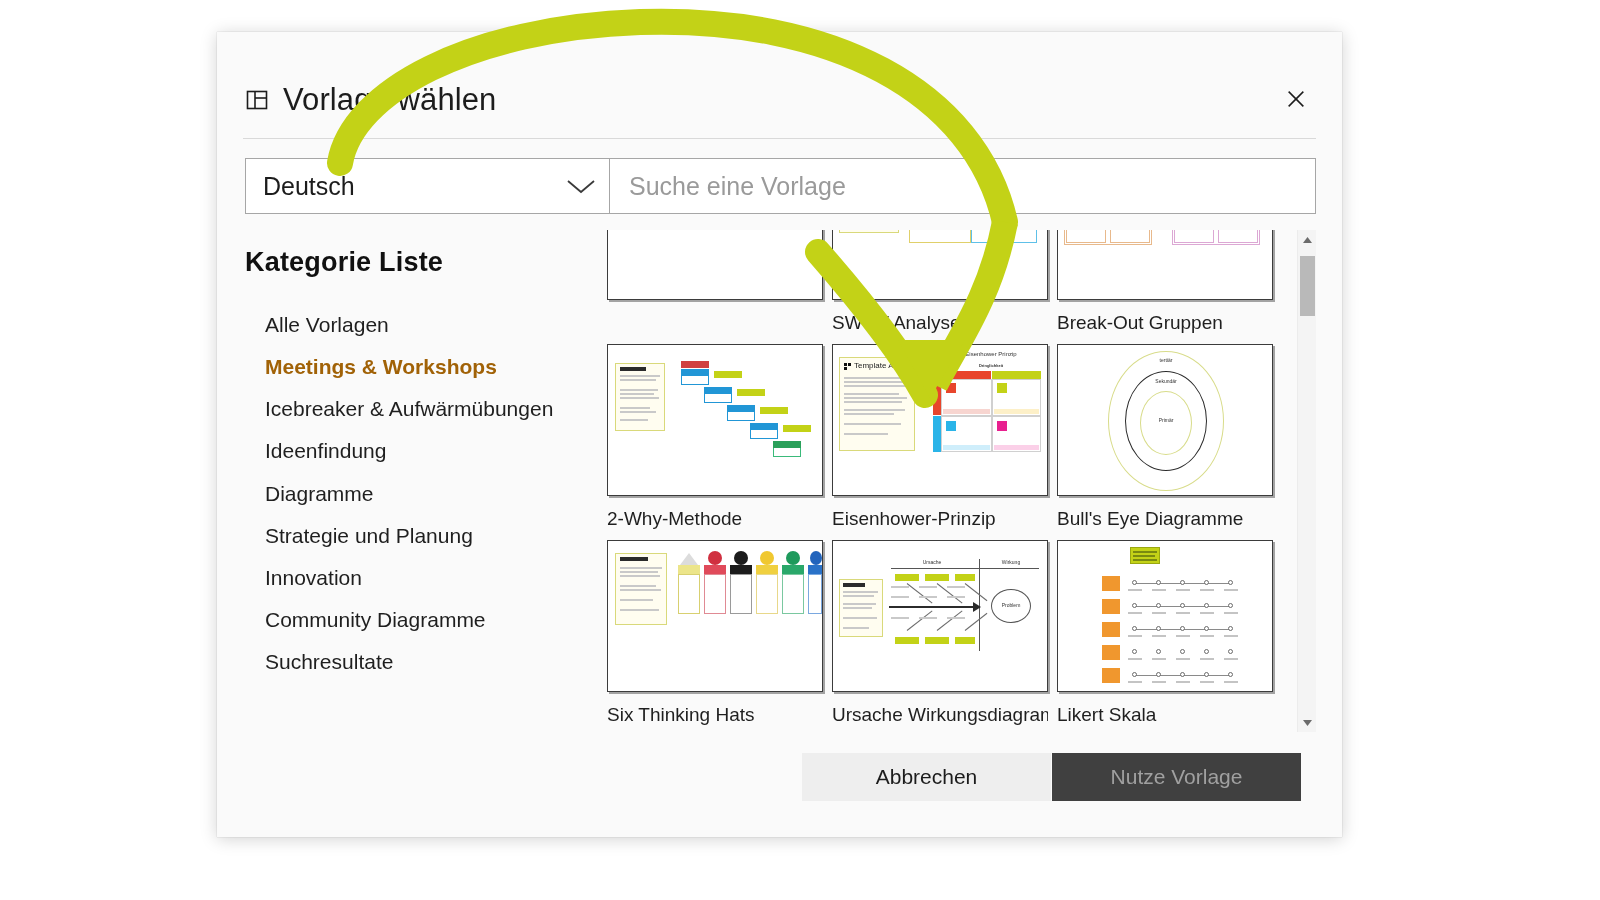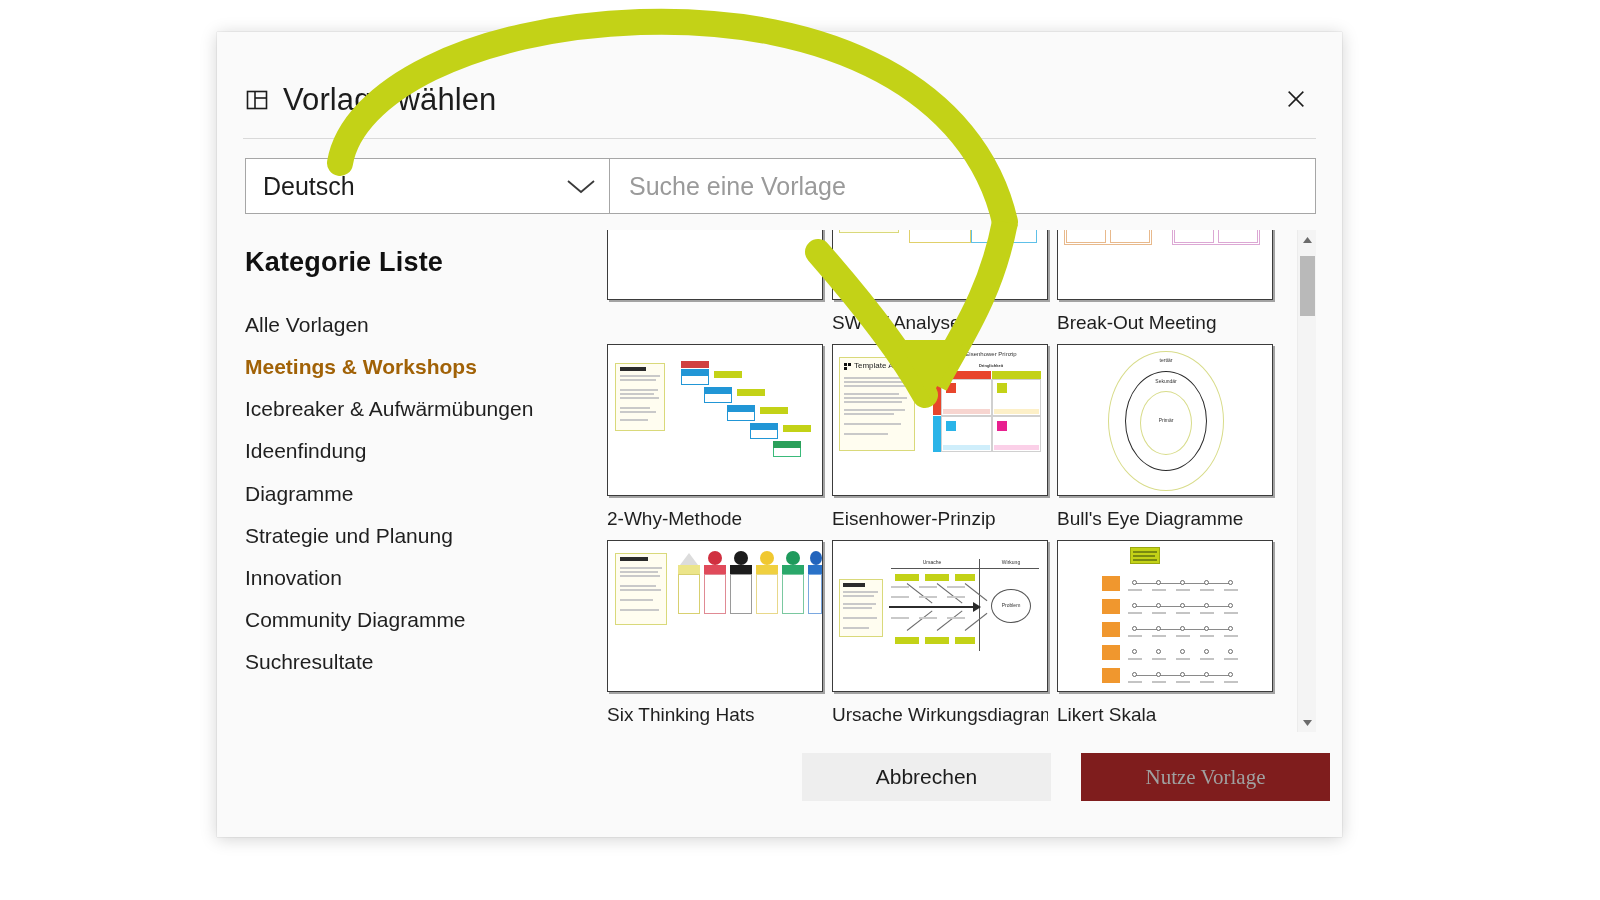--- a/index.html
+++ b/index.html
@@ -75,21 +75,21 @@
   .search-input::placeholder { color: #9a9a9a; }
 
   
   .sidebar { position: absolute; left: 28px; top: 215px; width: 340px; }
   .sidebar-title {
     font-size: 27px; font-weight: 700; color: #111111;
     margin-bottom: 26px; letter-spacing: 0.2px;
   }
   .cat-item {
     font-size: 21px; color: #1f1f1f;
-    padding: 9px 0; cursor: pointer; line-height: 1.15;
+    padding: 9px 0; cursor: pointer; line-height: 1.15; margin-left: 20px;
   }
   .cat-item.active { color: #a16207; font-weight: 700; }
 
   
   .grid-area {
     position: absolute; left: 390px; top: 198px;
     width: 690px; height: 502px; overflow: hidden;
   }
   .grid {
     display: grid;
@@ -131,21 +131,21 @@
   }
 
   
   .footer { position: absolute; left: 0; bottom: 0; width: 100%; height: 110px; }
   .btn {
     position: absolute; top: 26px; height: 48px; width: 249px;
     border: none; font-family: "Liberation Sans", sans-serif;
     font-size: 21px; cursor: pointer;
   }
   .btn-cancel { left: 585px; background: #eeeeee; color: #1c1c1c; }
-  .btn-use { left: 864px; background: #7f1d1d; color: #a0a0a0; cursor: default; font-family: Liberation Serif, serif; }
+  .btn-use { left: 835px; background: #404040; color: #a0a0a0; cursor: default; }
 
   
   .arrow-overlay {
     position: absolute; left: 0; top: 0; width: 1600px; height: 900px;
     pointer-events: none;
   }
 
   
   .mini { position: absolute; }
   .doc-card {
@@ -287,21 +287,21 @@
             <div class="mini brk-panel" style="left:6px;top:38px;width:88px;height:58px;border-color:#e8b98c;"></div>
 
             <div class="mini brk-panel" style="left:8px;top:70px;width:40px;height:24px;border-color:#e8b98c;"></div>
             <div class="mini brk-panel" style="left:52px;top:70px;width:40px;height:24px;border-color:#e8b98c;"></div>
 
             <div class="mini brk-panel" style="left:114px;top:38px;width:88px;height:58px;border-color:#dca8d4;"></div>
 
             <div class="mini brk-panel" style="left:116px;top:70px;width:40px;height:24px;border-color:#dca8d4;"></div>
             <div class="mini brk-panel" style="left:160px;top:70px;width:40px;height:24px;border-color:#dca8d4;"></div>
           </div>
-          <div class="card-label">Break-Out Meeting</div>
+          <div class="card-label">Break-Out Gruppen</div>
         </div>
 
         <div class="card">
           <div class="thumb">
             <div class="mini doc-card" style="left:7px;top:18px;width:50px;height:68px;"></div>
             <div class="mini doc-head" style="left:12px;top:22px;width:26px;"></div>
             <div class="mini doc-line" style="left:12px;top:30px;width:40px;"></div>
             <div class="mini doc-line" style="left:12px;top:34px;width:36px;"></div>
             <div class="mini doc-line" style="left:12px;top:44px;width:38px;"></div>
             <div class="mini doc-line" style="left:12px;top:48px;width:34px;"></div>

